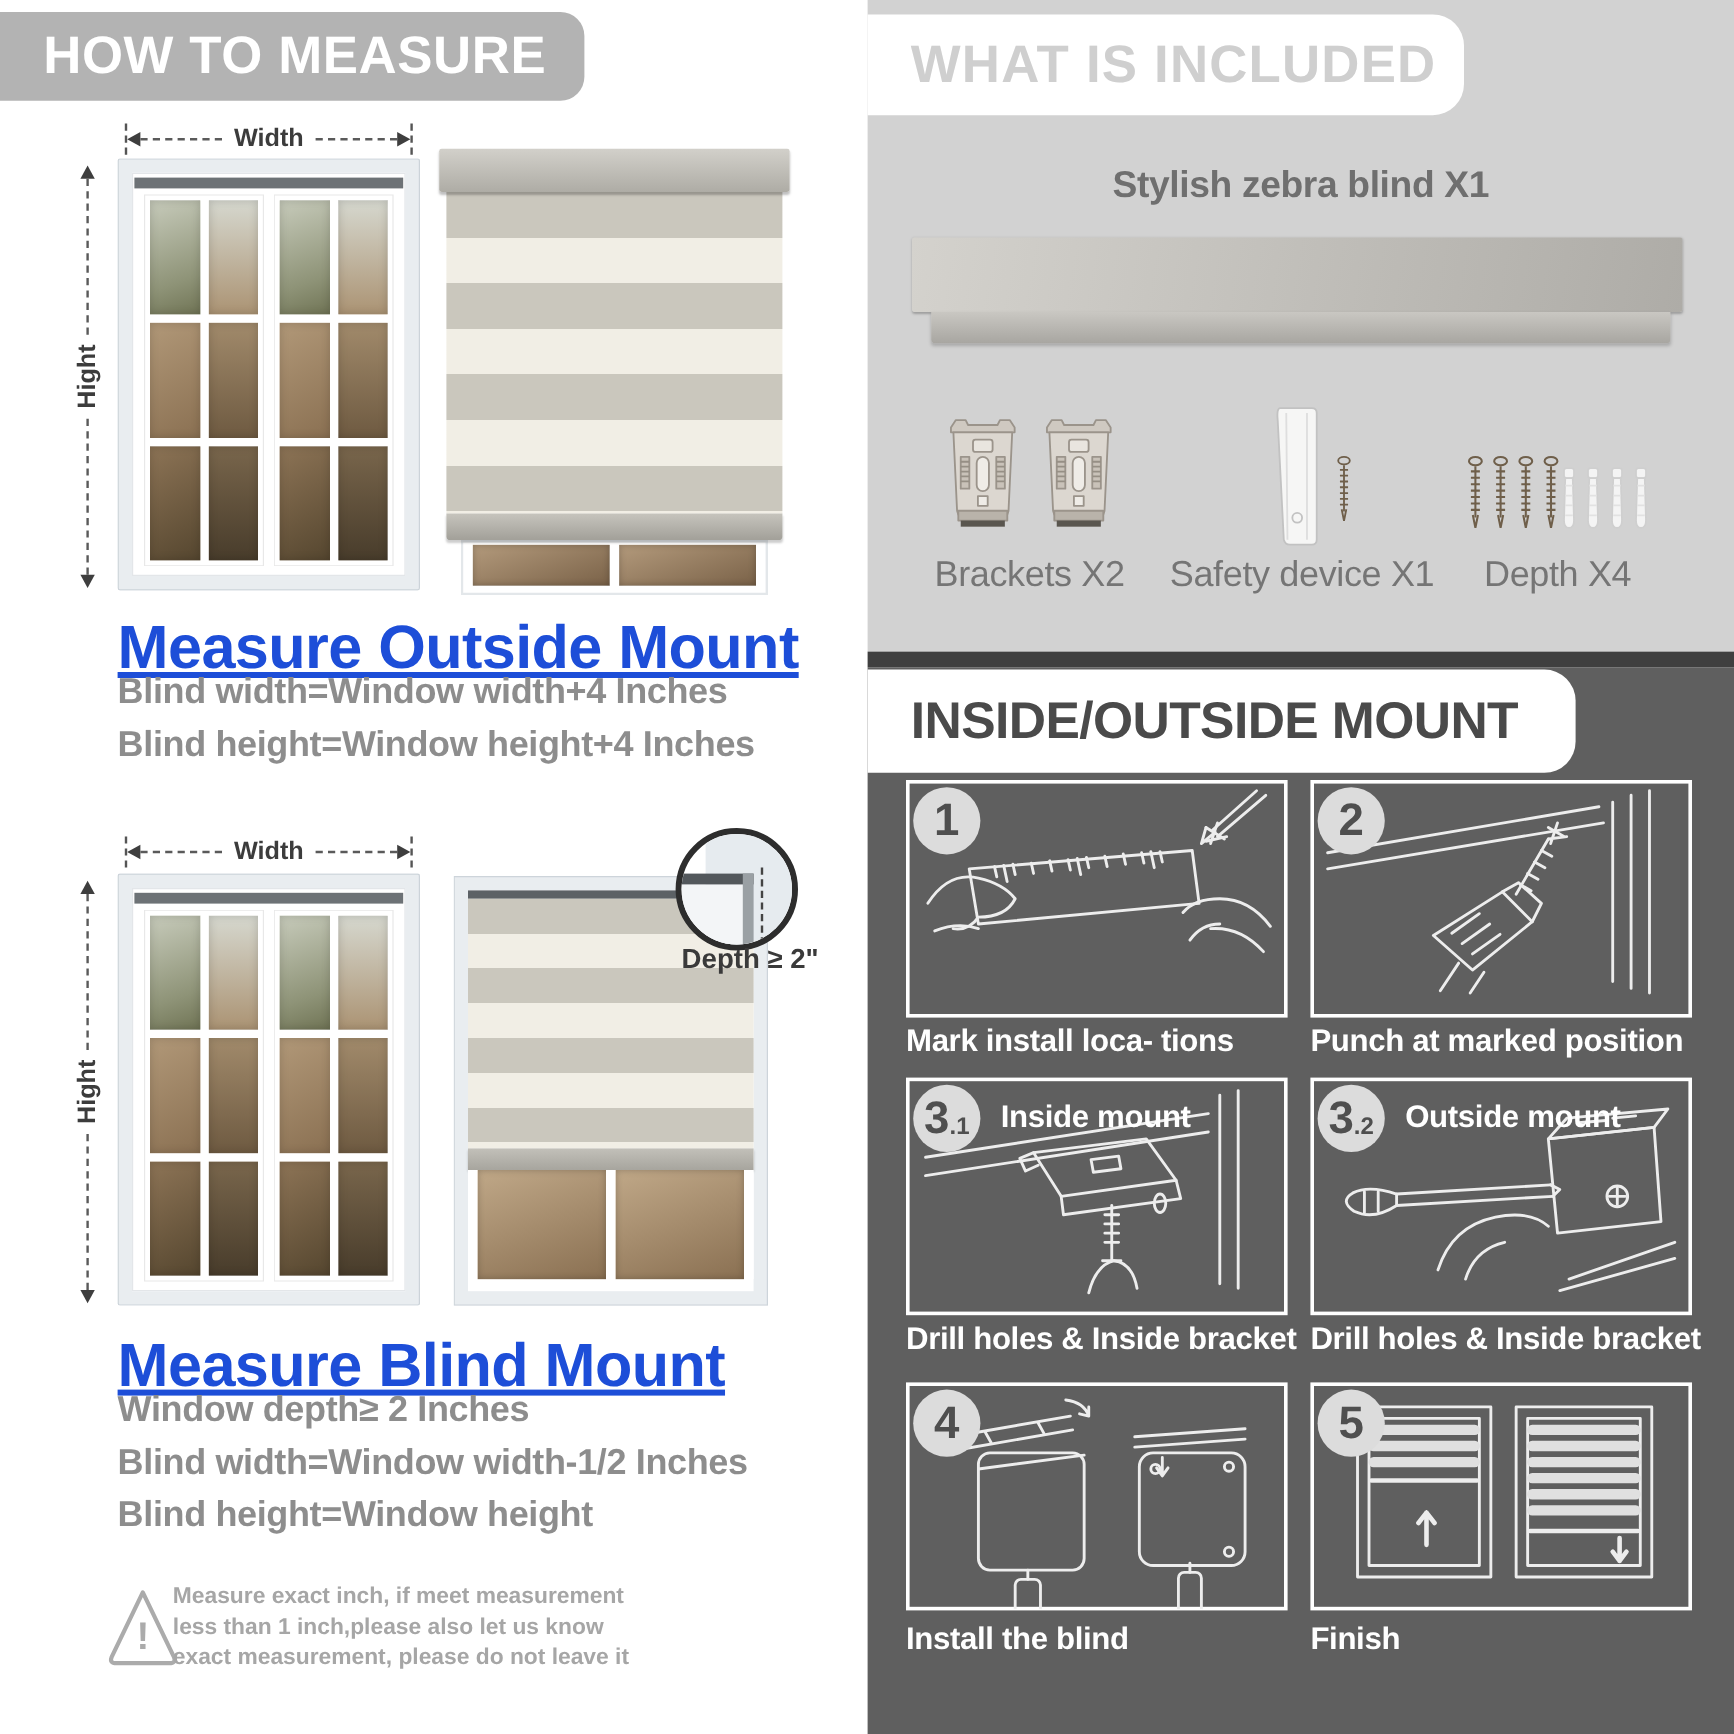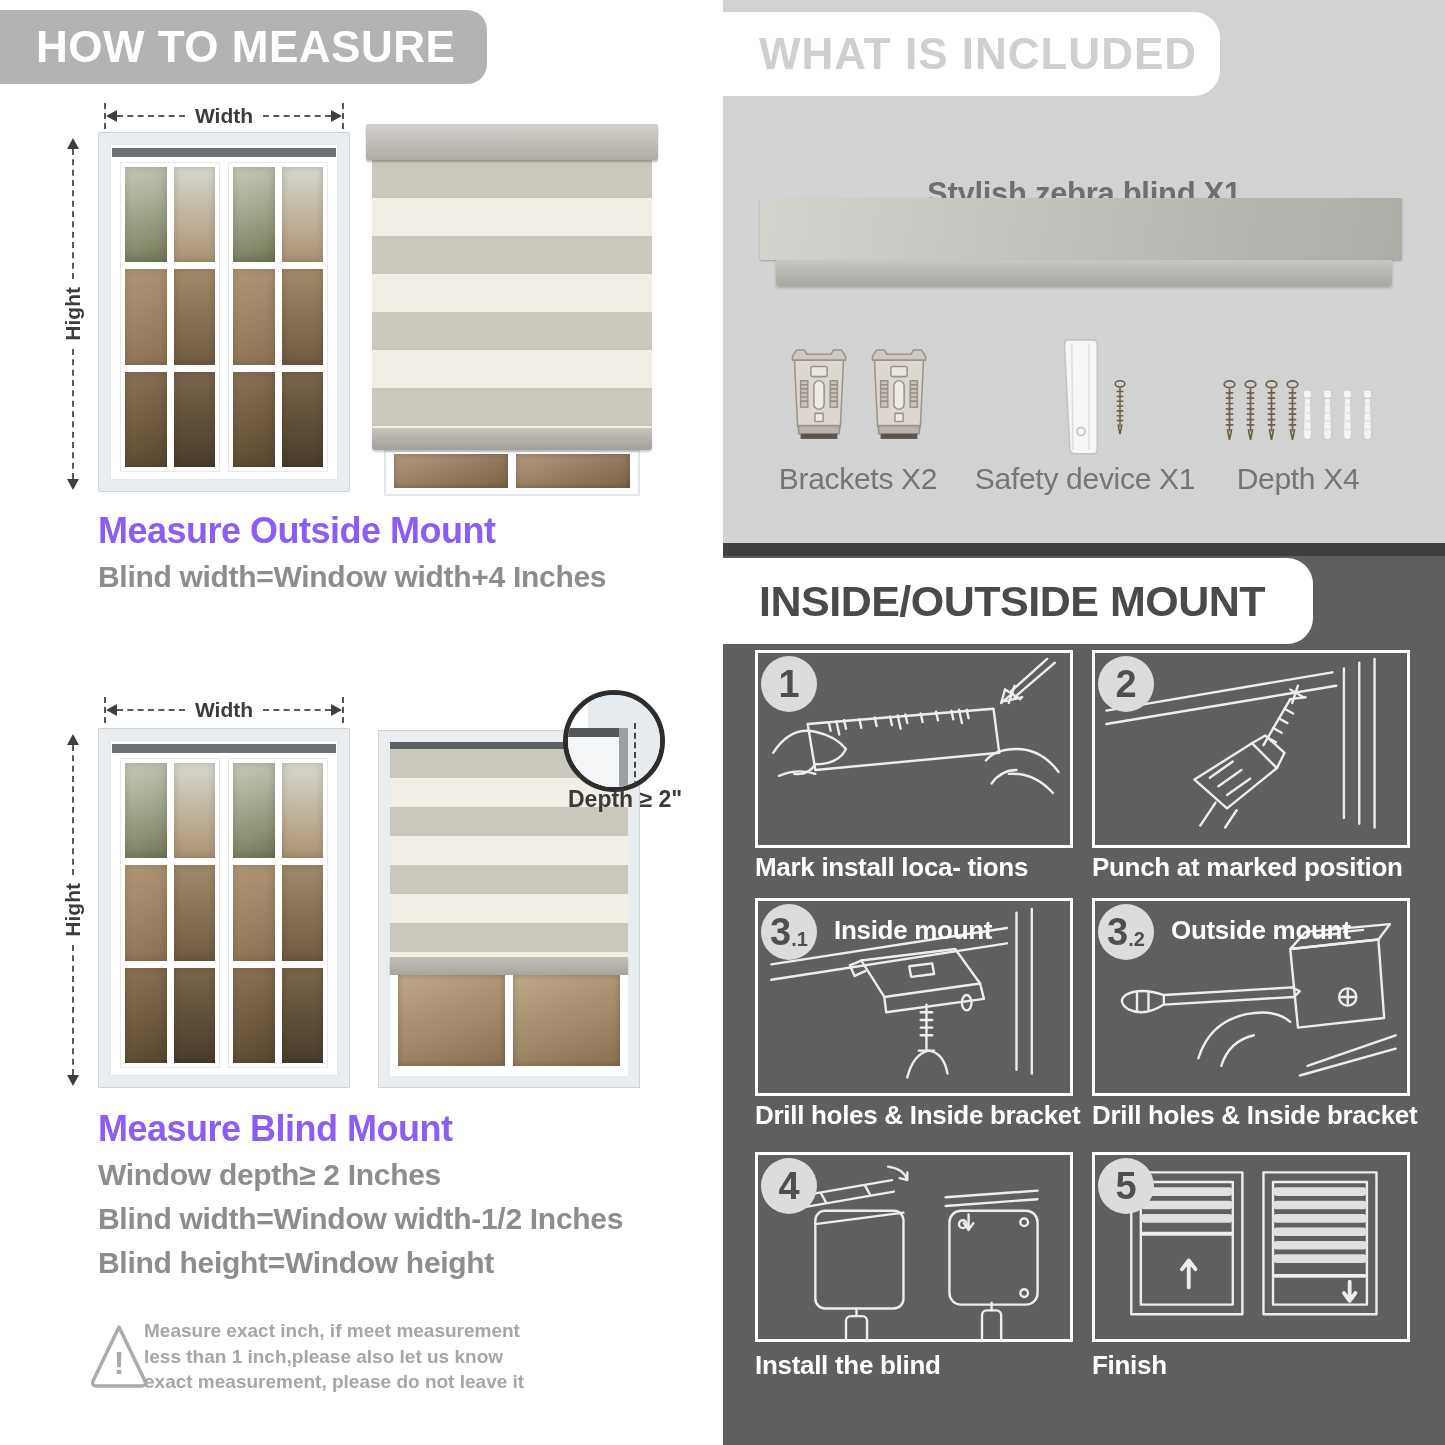--- a/index.html
+++ b/index.html
@@ -3,21 +3,21 @@
 <meta charset="utf-8">
 <style>
   html,body{margin:0;padding:0;background:#fff;}
   body{font-family:"Liberation Sans","DejaVu Sans",sans-serif;}
   #canvas{position:relative;width:1445px;height:1445px;background:#fff;overflow:hidden;}
   .abs{position:absolute;}
 
   
   .hdr-left{left:0;top:10px;width:487px;height:74px;background:#b3b3b3;border-radius:0 20px 20px 0;
     color:#fff;font-weight:bold;font-size:44px;line-height:74px;padding-left:36px;letter-spacing:.5px;box-sizing:border-box;}
-  .sec-title{font-weight:bold;font-size:36px;color:#8b5cf6;letter-spacing:-.5px;white-space:nowrap;}
+  .sec-title{font-weight:bold;font-size:51px;color:#1d4ed8;letter-spacing:-.5px;white-space:nowrap;text-decoration:underline;}
   .sec-line{font-weight:bold;font-size:30px;color:#8d8d8d;letter-spacing:-.3px;white-space:nowrap;}
 
   
   .h-arrow{display:flex;align-items:center;height:20px;}
   .h-arrow .tick{width:0;height:26px;border-left:2px dashed #555;}
   .h-arrow .head{width:0;height:0;border-top:6px solid transparent;border-bottom:6px solid transparent;}
   .h-arrow .head.l{border-right:11px solid #3e3e3e;}
   .h-arrow .head.r{border-left:11px solid #3e3e3e;}
   .h-arrow .dash{flex:1;height:0;border-top:2px dashed #5a5a5a;}
   .h-arrow .lbl{margin:0 10px;font-size:21px;font-weight:bold;color:#3c3c3c;}
@@ -69,21 +69,21 @@
 
   
   .warn-text{width:400px;font-size:19px;font-weight:600;color:#a6a6a6;line-height:1.35;}
 
   
   .panel-light{left:723px;top:0;width:722px;height:543px;background:#d2d2d2;}
   .panel-divider{left:723px;top:543px;width:722px;height:13px;background:#3f3f3f;}
   .panel-dark{left:723px;top:556px;width:722px;height:889px;background:#5f5f5f;}
   .hdr-included{left:723px;top:12px;width:497px;height:84px;background:#fff;border-radius:0 26px 26px 0;
     color:#cfcfcf;font-weight:bold;font-size:44px;line-height:84px;padding-left:36px;letter-spacing:1px;box-sizing:border-box;}
-  .product-title{left:723px;top:136px;width:722px;text-align:center;font-size:31px;font-weight:bold;color:#6f6f6f;letter-spacing:-.3px;margin-top:40px;}
+  .product-title{left:723px;top:136px;width:722px;text-align:center;font-size:31px;font-weight:bold;color:#6f6f6f;letter-spacing:-.3px;}
   .headrail-main{left:760px;top:198px;width:642px;height:62px;background:linear-gradient(100deg,#d4d2cd,#bdbbb6 60%,#aeaca7);border-radius:2px;box-shadow:0 1px 2px rgba(0,0,0,.25);}
   .headrail-lip{left:776px;top:260px;width:616px;height:26px;background:linear-gradient(180deg,#c9c7c2,#a8a6a1);border-radius:0 0 3px 3px;box-shadow:0 2px 3px rgba(0,0,0,.2);}
   .item-label{font-size:30px;font-weight:normal;color:#757575;text-align:center;letter-spacing:-.3px;white-space:nowrap;}
 
   .hdr-mount{left:723px;top:558px;width:590px;height:86px;background:#fff;border-radius:0 26px 26px 0;
     color:#4a4a4a;font-weight:bold;font-size:43px;line-height:86px;padding-left:36px;letter-spacing:-.5px;box-sizing:border-box;}
   .step-box{width:318px;border:3px solid #fff;box-sizing:border-box;}
   .badge{position:absolute;top:3px;left:3px;width:56px;height:56px;border-radius:50%;background:#dcdcdc;
     color:#4f4f4f;font-weight:bold;display:flex;align-items:center;justify-content:center;}
   .badge .bmain{font-size:38px;}
@@ -145,20 +145,21 @@
       <div class="gpane"></div>
         <div class="gpane"></div>
     </div>
     <div class="bo-fabric"></div>
     <div class="bo-cap"></div>
     <div class="bo-rail"></div>
   </div>
 
   <div class="abs sec-title" style="left:98px;top:510px;">Measure Outside Mount</div>
   <div class="abs sec-line" style="left:98px;top:560px;">Blind width=Window width+4 Inches</div>
+  <div class="abs sec-line" style="left:98px;top:604px;">Blind height=Window height+4 Inches</div>
 
   <div class="abs h-arrow" style="left:104px;top:700px;width:240px;">
     <span class="tick"></span>
     <span class="head l"></span>
     <span class="dash"></span>
     <span class="lbl">Width</span>
     <span class="dash"></span>
     <span class="head r"></span>
     <span class="tick"></span>
   </div>

